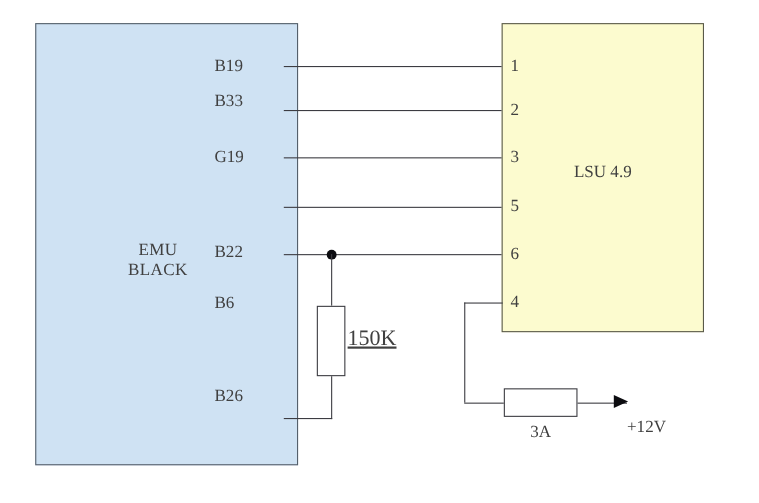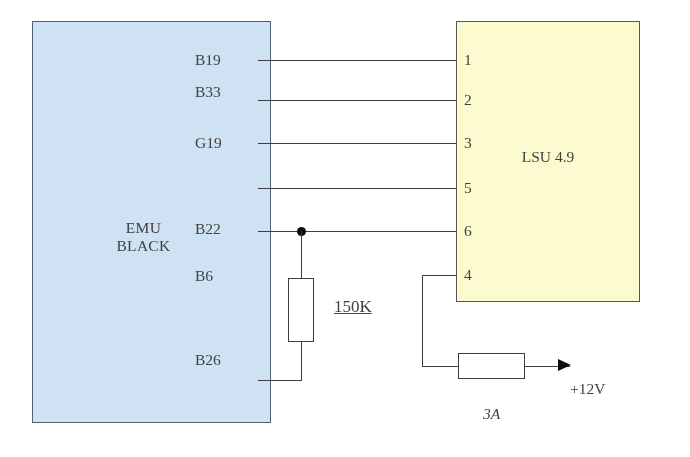--- a/index.html
+++ b/index.html
@@ -97,22 +97,22 @@
   
   .part {
     position: absolute;
     box-sizing: border-box;
     border: 1.4px solid #3c3c42;
     background: #ffffff;
   }
   #resistor { left: 288px; top: 278px; width: 26px; height: 64px; }
   #fuse     { left: 458px; top: 353px; width: 67px; height: 26px; }
 
-  #res-label  { left: 334px; top: 298px; font-size: 17px; text-decoration: underline; }
-  #fuse-label { left: 458px; top: 406px; width: 67px; text-align: center; font-size: 15.5px; font-style: italic; }
+  #res-label  { left: 316px; top: 298px; font-size: 20px; text-decoration: underline; }
+  #fuse-label { left: 458px; top: 385px; width: 67px; text-align: center; font-size: 15.5px; }
   #supply-label { left: 570px; top: 381px; font-size: 15.5px; }
 
   
   #arrow-head {
     position: absolute;
     left: 558px;
     top: 359px;
     width: 0;
     height: 0;
     border-top: 6px solid transparent;

